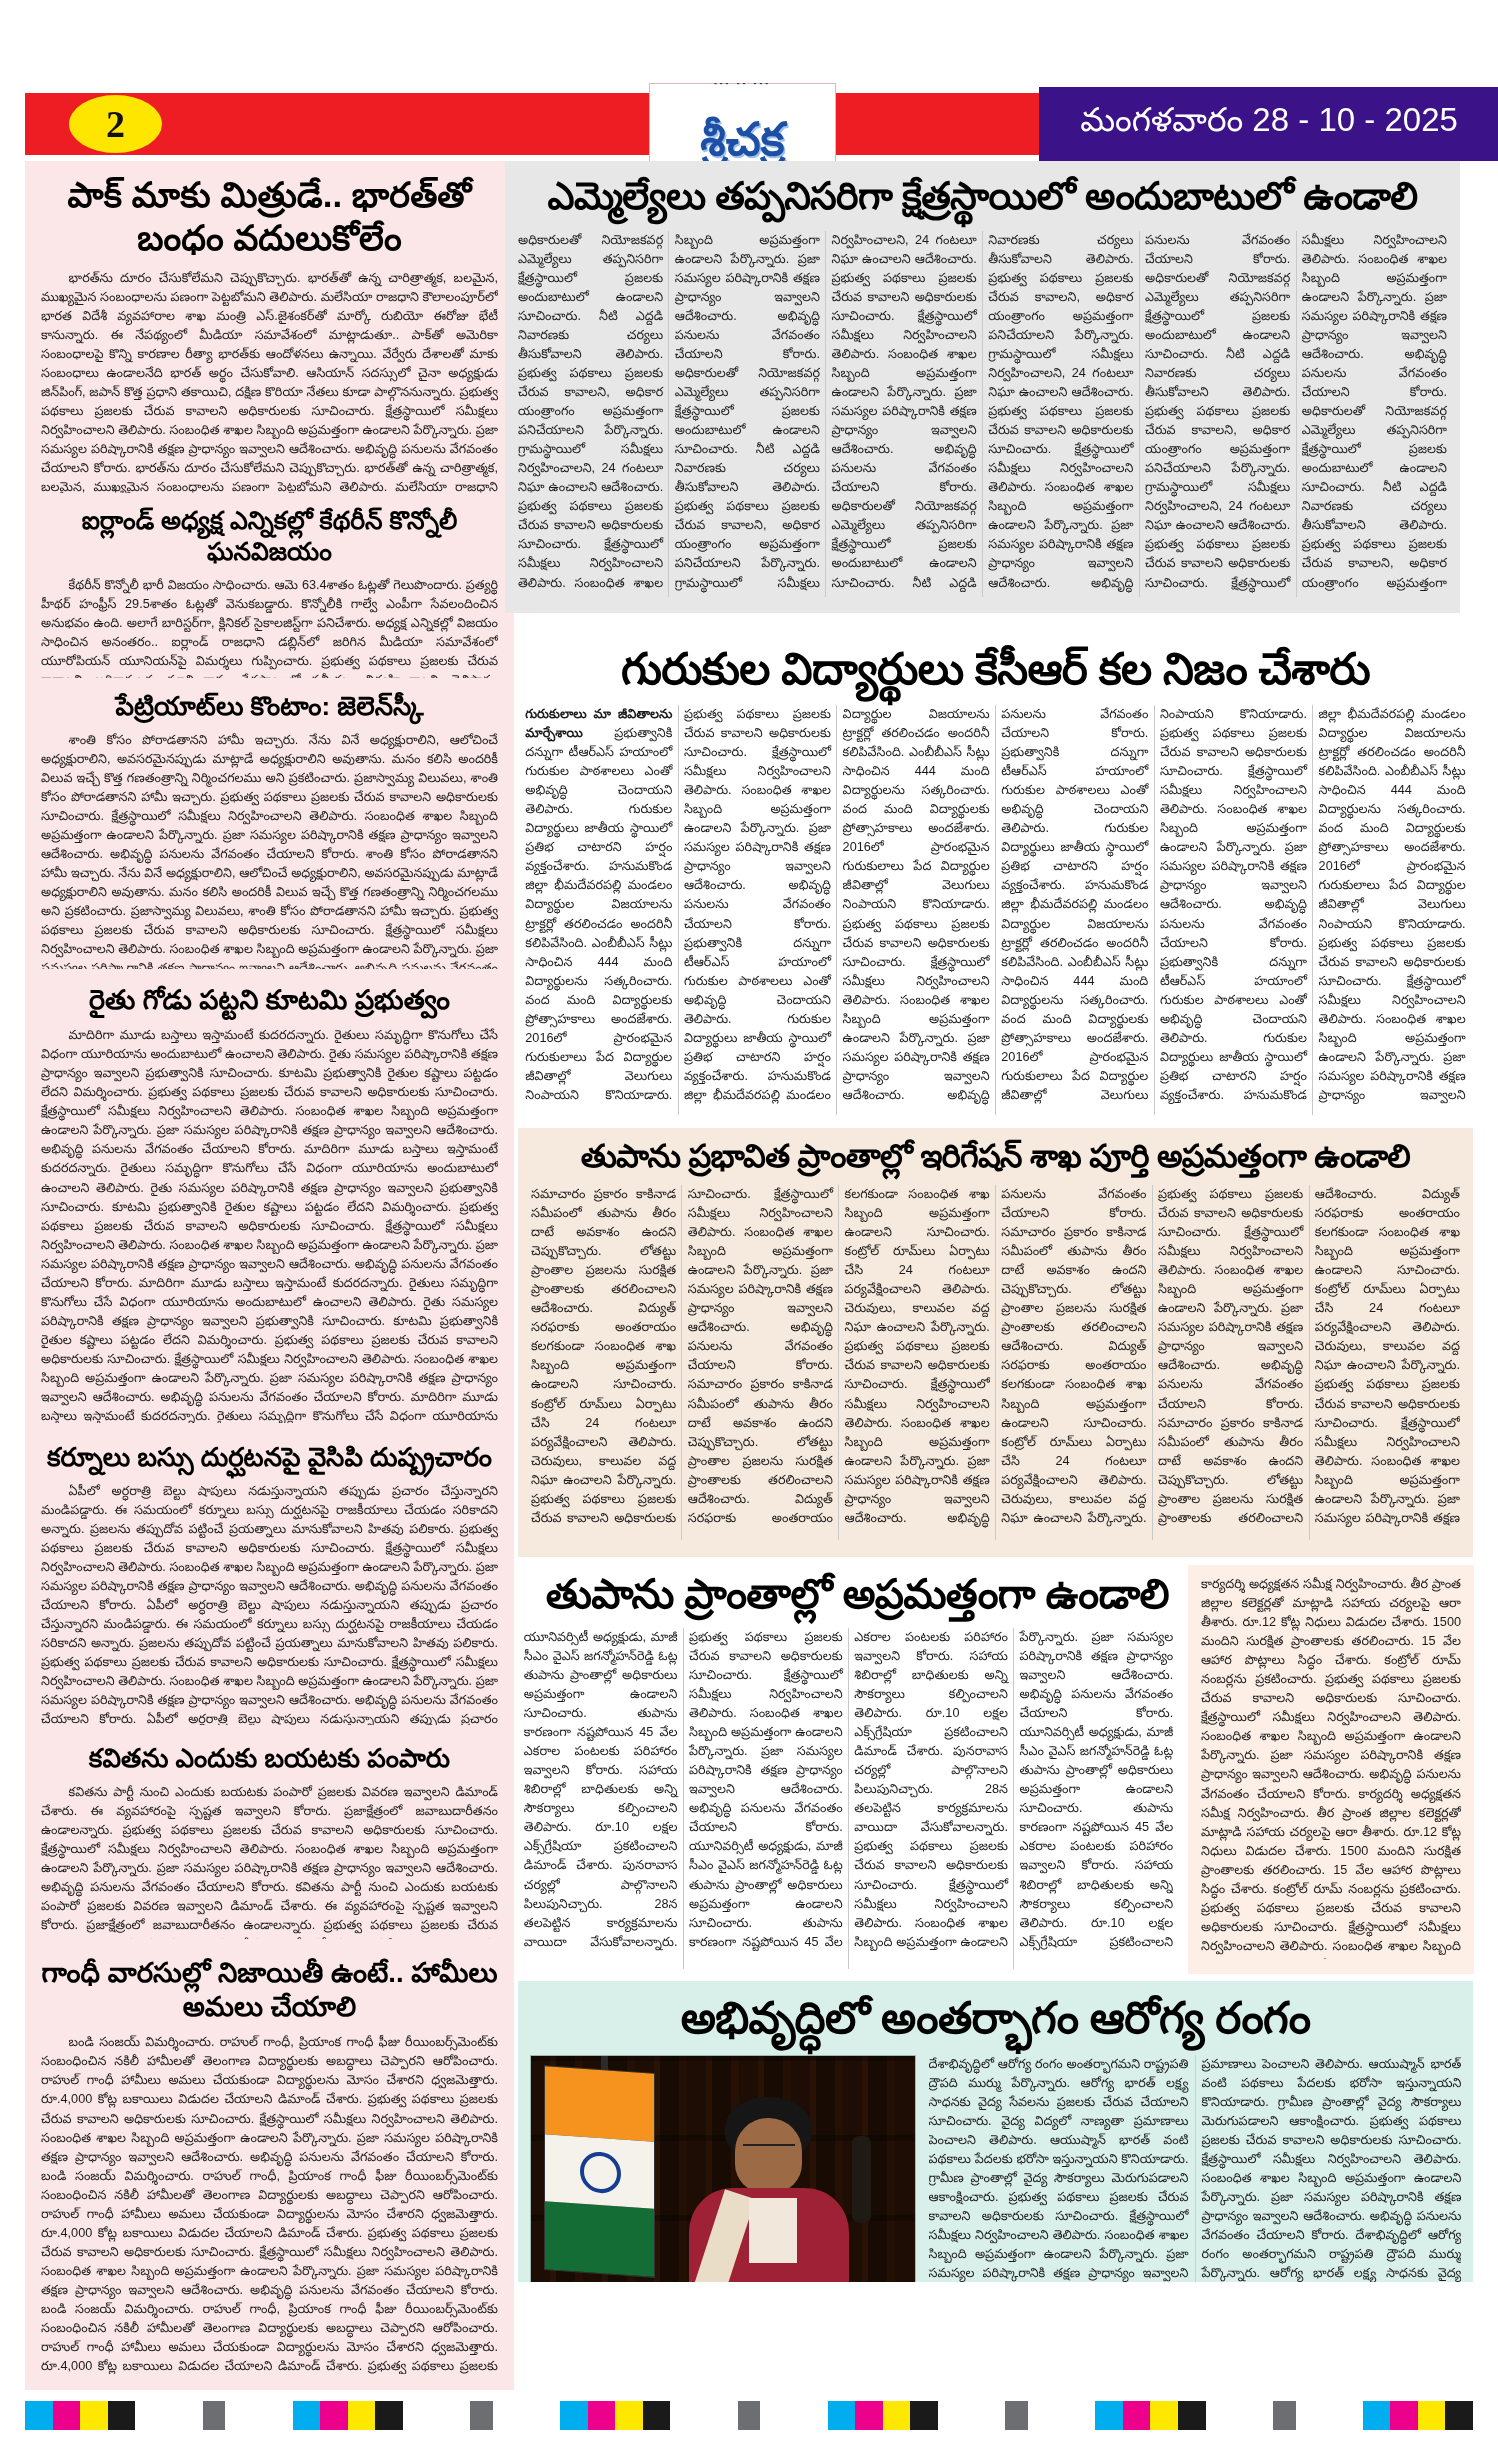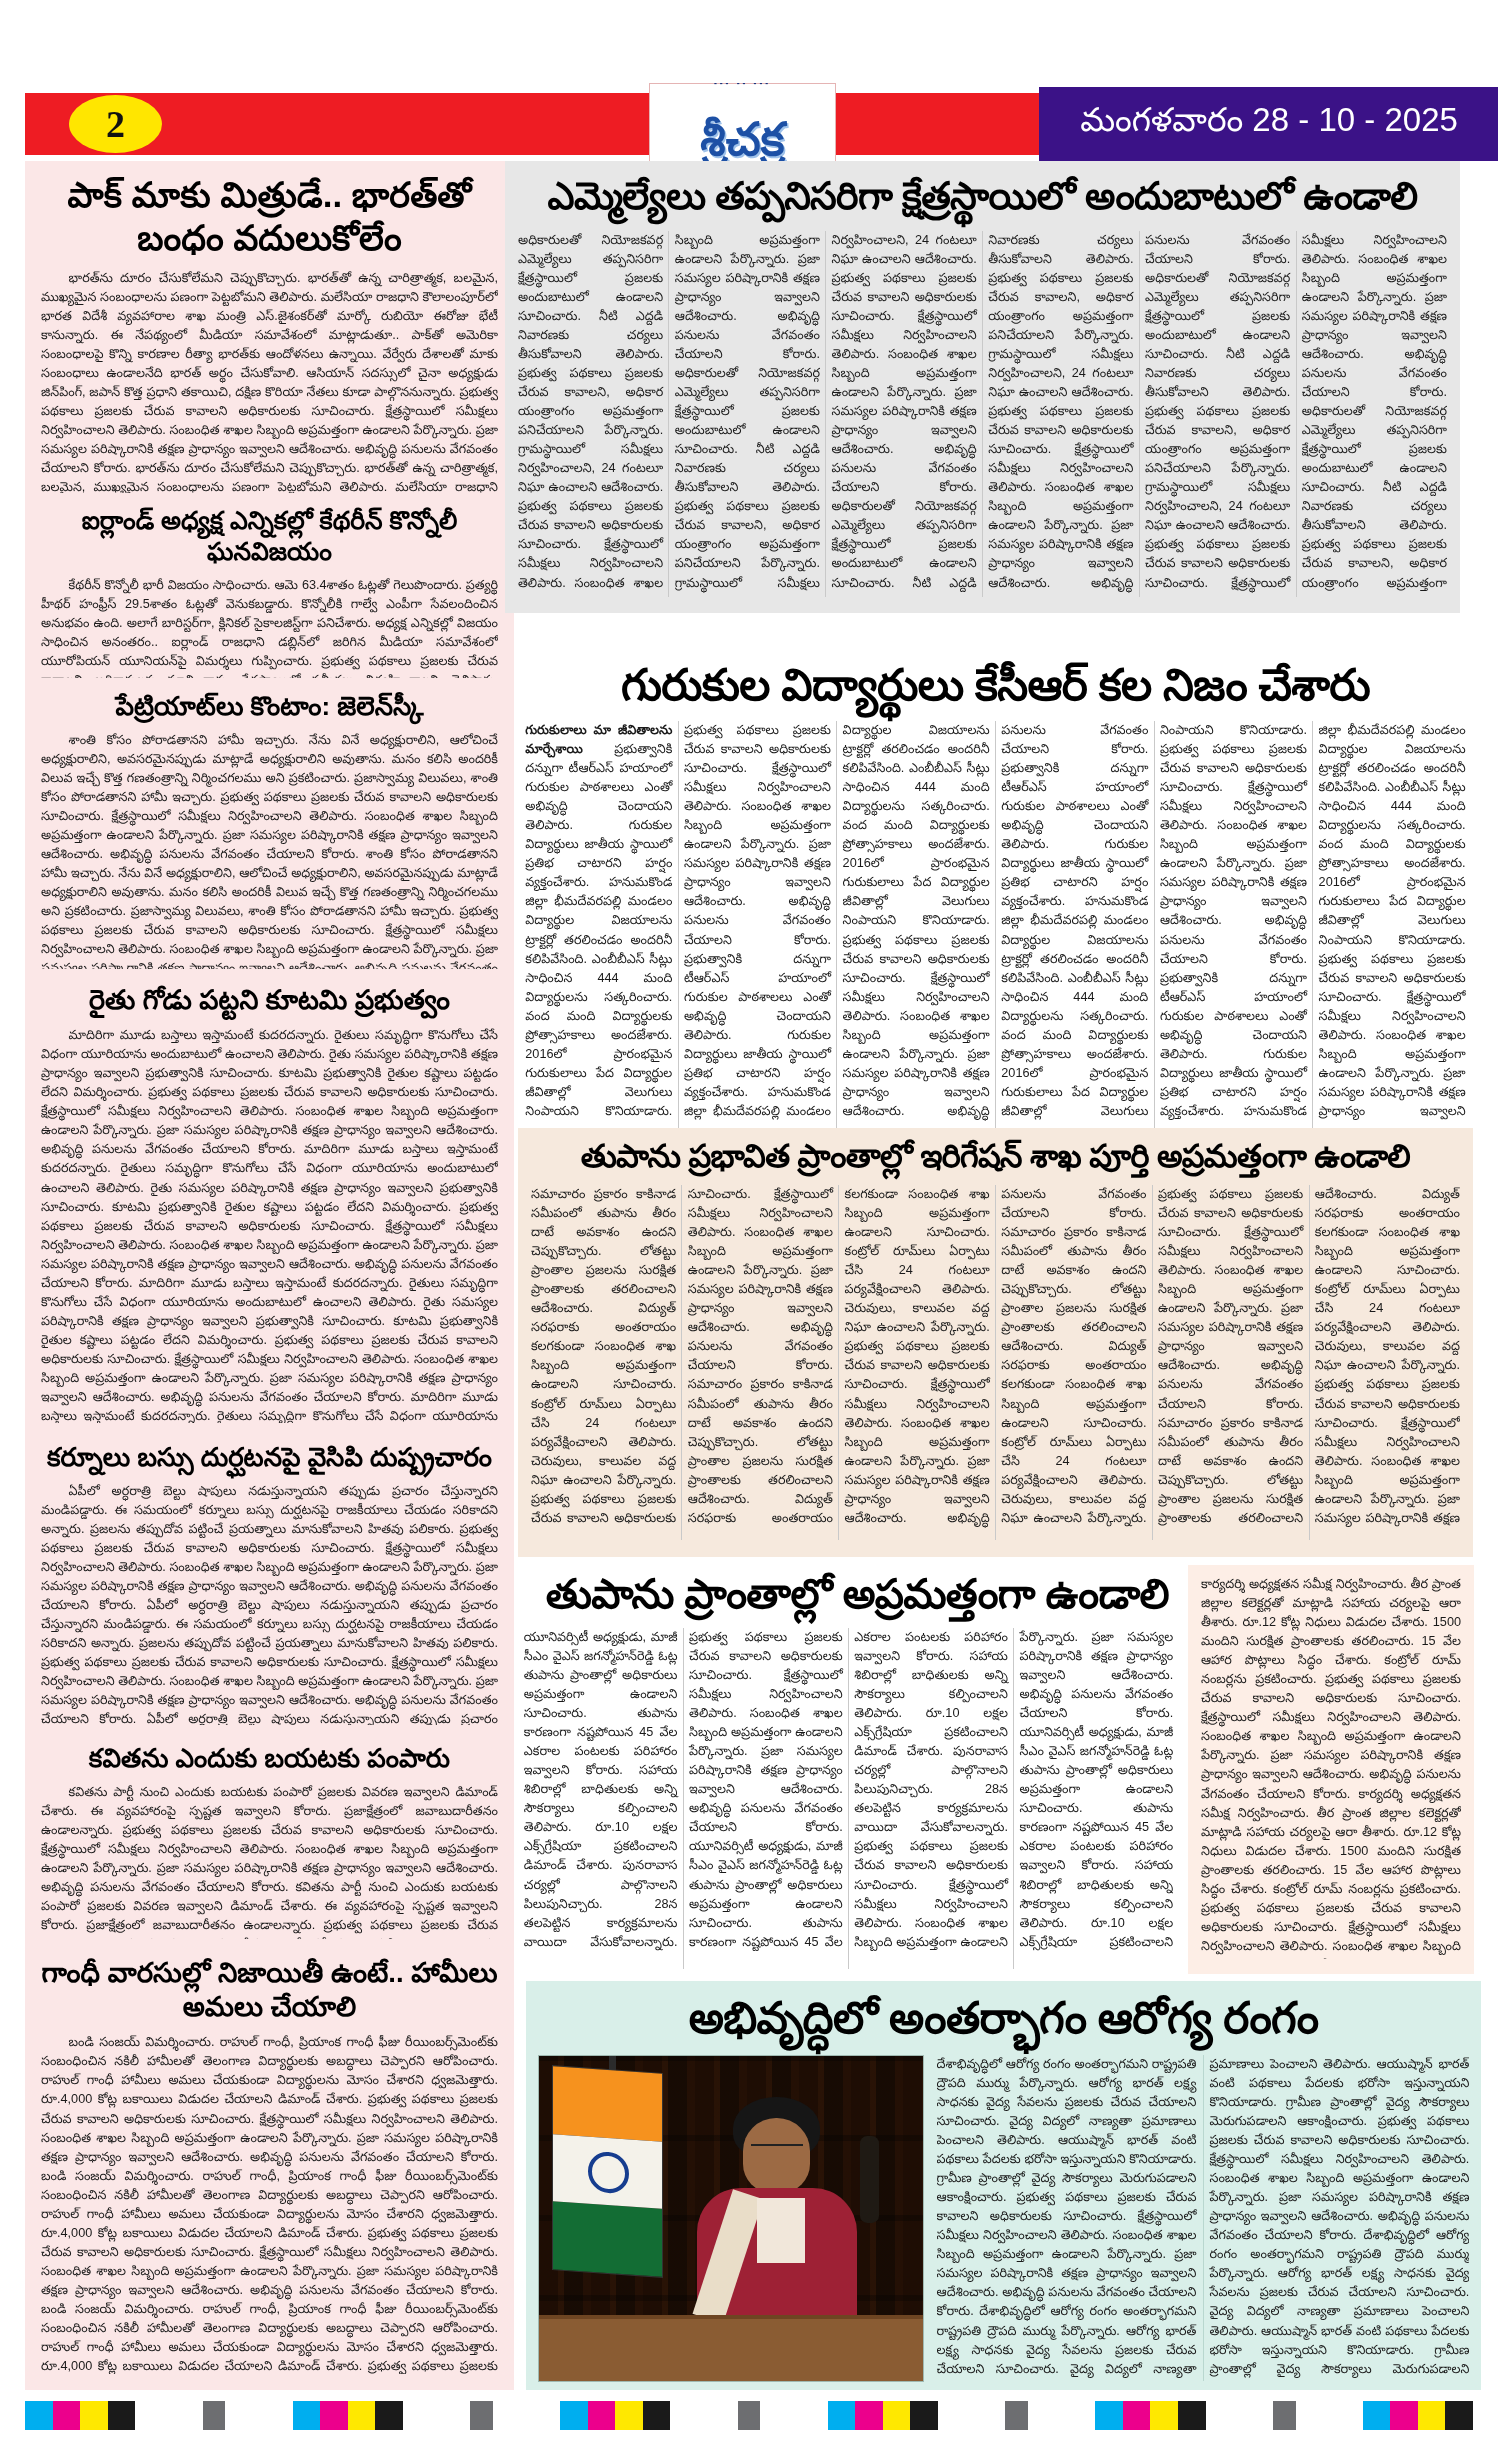--- a/index.html
+++ b/index.html
@@ -24,25 +24,25 @@
   .indent{ text-indent:27.6px;}
 
   
   .left-col{left:25px;top:161px;width:489px;height:2229px;background:#fbe7e7;display:flex;flex-direction:column;}
   .l-article{padding:4.4px 16px 0 16px;box-sizing:border-box;overflow:hidden;}
   .l-headline{font-weight:bold;color:#000;text-align:center;line-height:1.25;margin:7.3px 0 8.7px 0;}
 
   
   .sec{box-sizing:border-box;overflow:hidden;}
   .sec-a{left:505px;top:161px;width:955px;height:452px;background:#e7e7e7;padding:10px 13px;}
-  .sec-b{left:518px;top:656px;width:955px;height:500px;background:#ffffff;padding:2.9px 7.3px;}
+  .sec-b{left:518px;top:640px;width:955px;height:500px;background:#ffffff;padding:2.9px 7.3px;}
   .sec-c{left:518px;top:1128px;width:955px;height:429px;background:#f6e9dd;padding:8.7px 13px;}
   .sec-d-left{left:518px;top:1565px;width:661px;height:409px;background:#ffffff;padding:2.9px 5.8px;}
   .sec-d-right{left:1188px;top:1565px;width:286px;height:409px;background:#fdeee6;padding:10px 13px;}
-  .sec-e{left:518px;top:1981px;width:955px;height:409px;background:#d9efe9;padding:7.3px 11.6px;margin-left:8px;}
+  .sec-e{left:518px;top:1981px;width:955px;height:301px;background:#d9efe9;padding:7.3px 11.6px;}
 
   .sec-headline{font-weight:bold;color:#000;text-align:center;line-height:1.15;letter-spacing:-0.7px;}
   .hl-a{font-size:38px;margin:4.4px 0 11.6px 0;}
   .hl-b{font-size:44px;margin:1.5px 0 10px 0;}
   .hl-c{font-size:32px;margin:1.5px 0 10px 0;}
   .hl-d{font-size:41px;margin:2.9px 0 10px 0;text-align:left;padding-left:22px;}
   .hl-e{font-size:44px;margin:4.4px 0 11.6px 0;}
 
   .cols6{column-count:6;column-gap:11.6px;column-rule:0.7px solid #c9c9c9;}
   .cols4{column-count:4;column-gap:11.6px;column-rule:0.7px solid #c9c9c9;}

